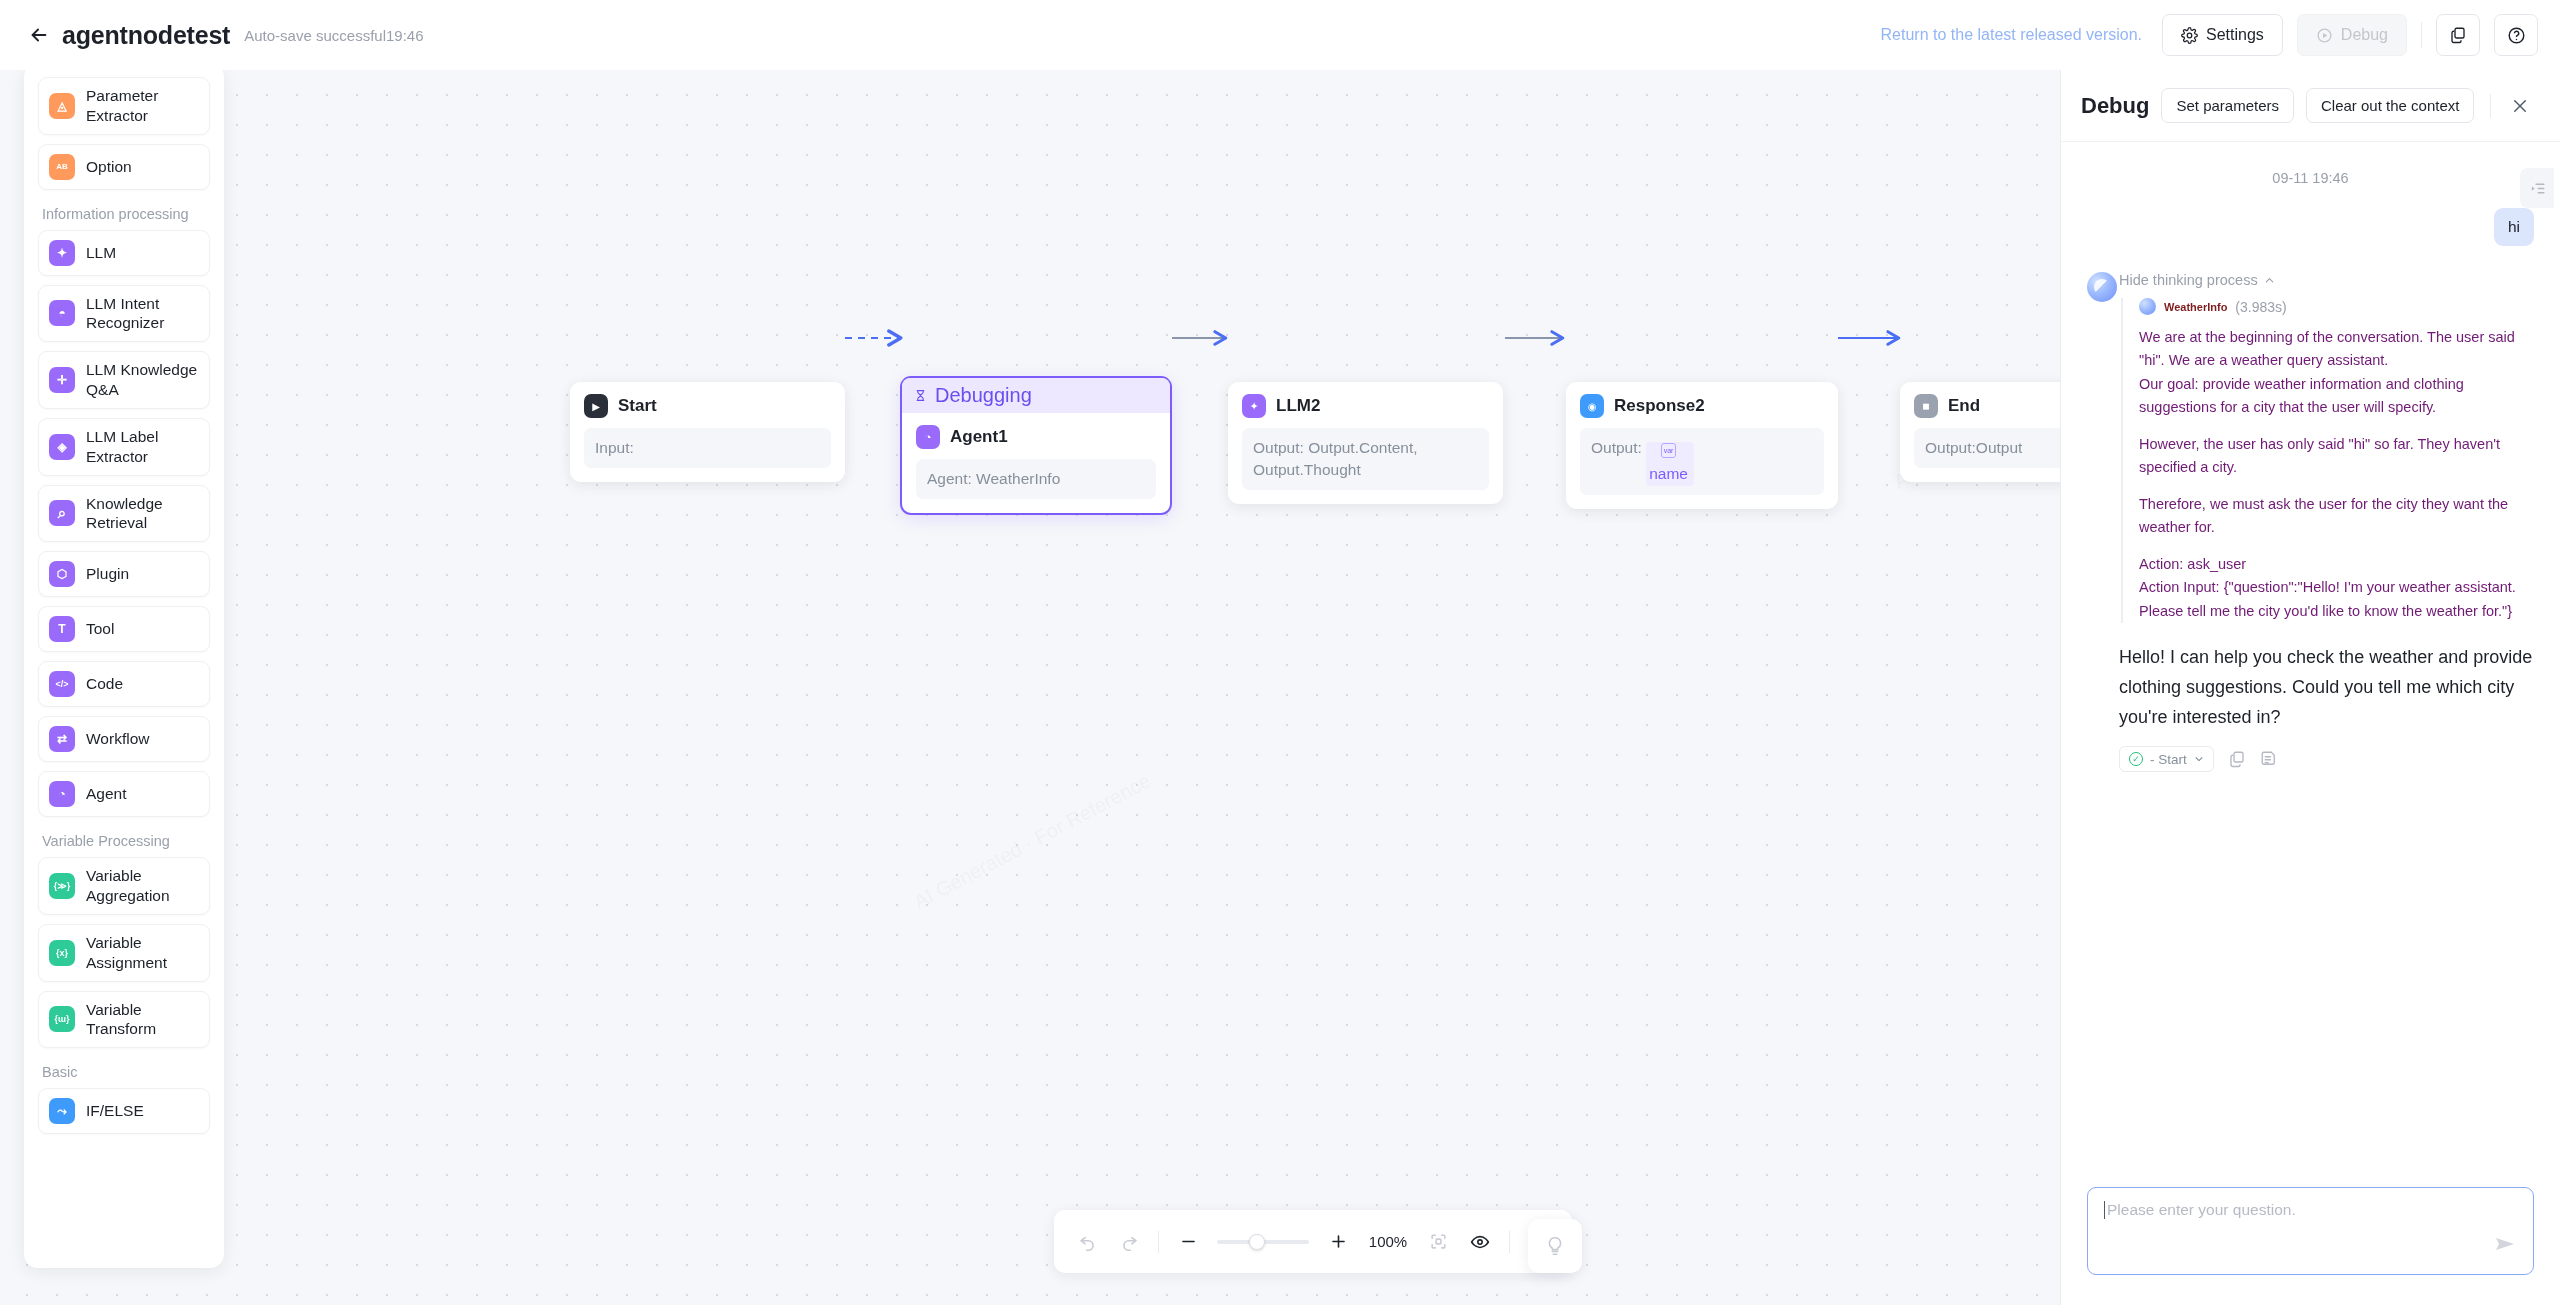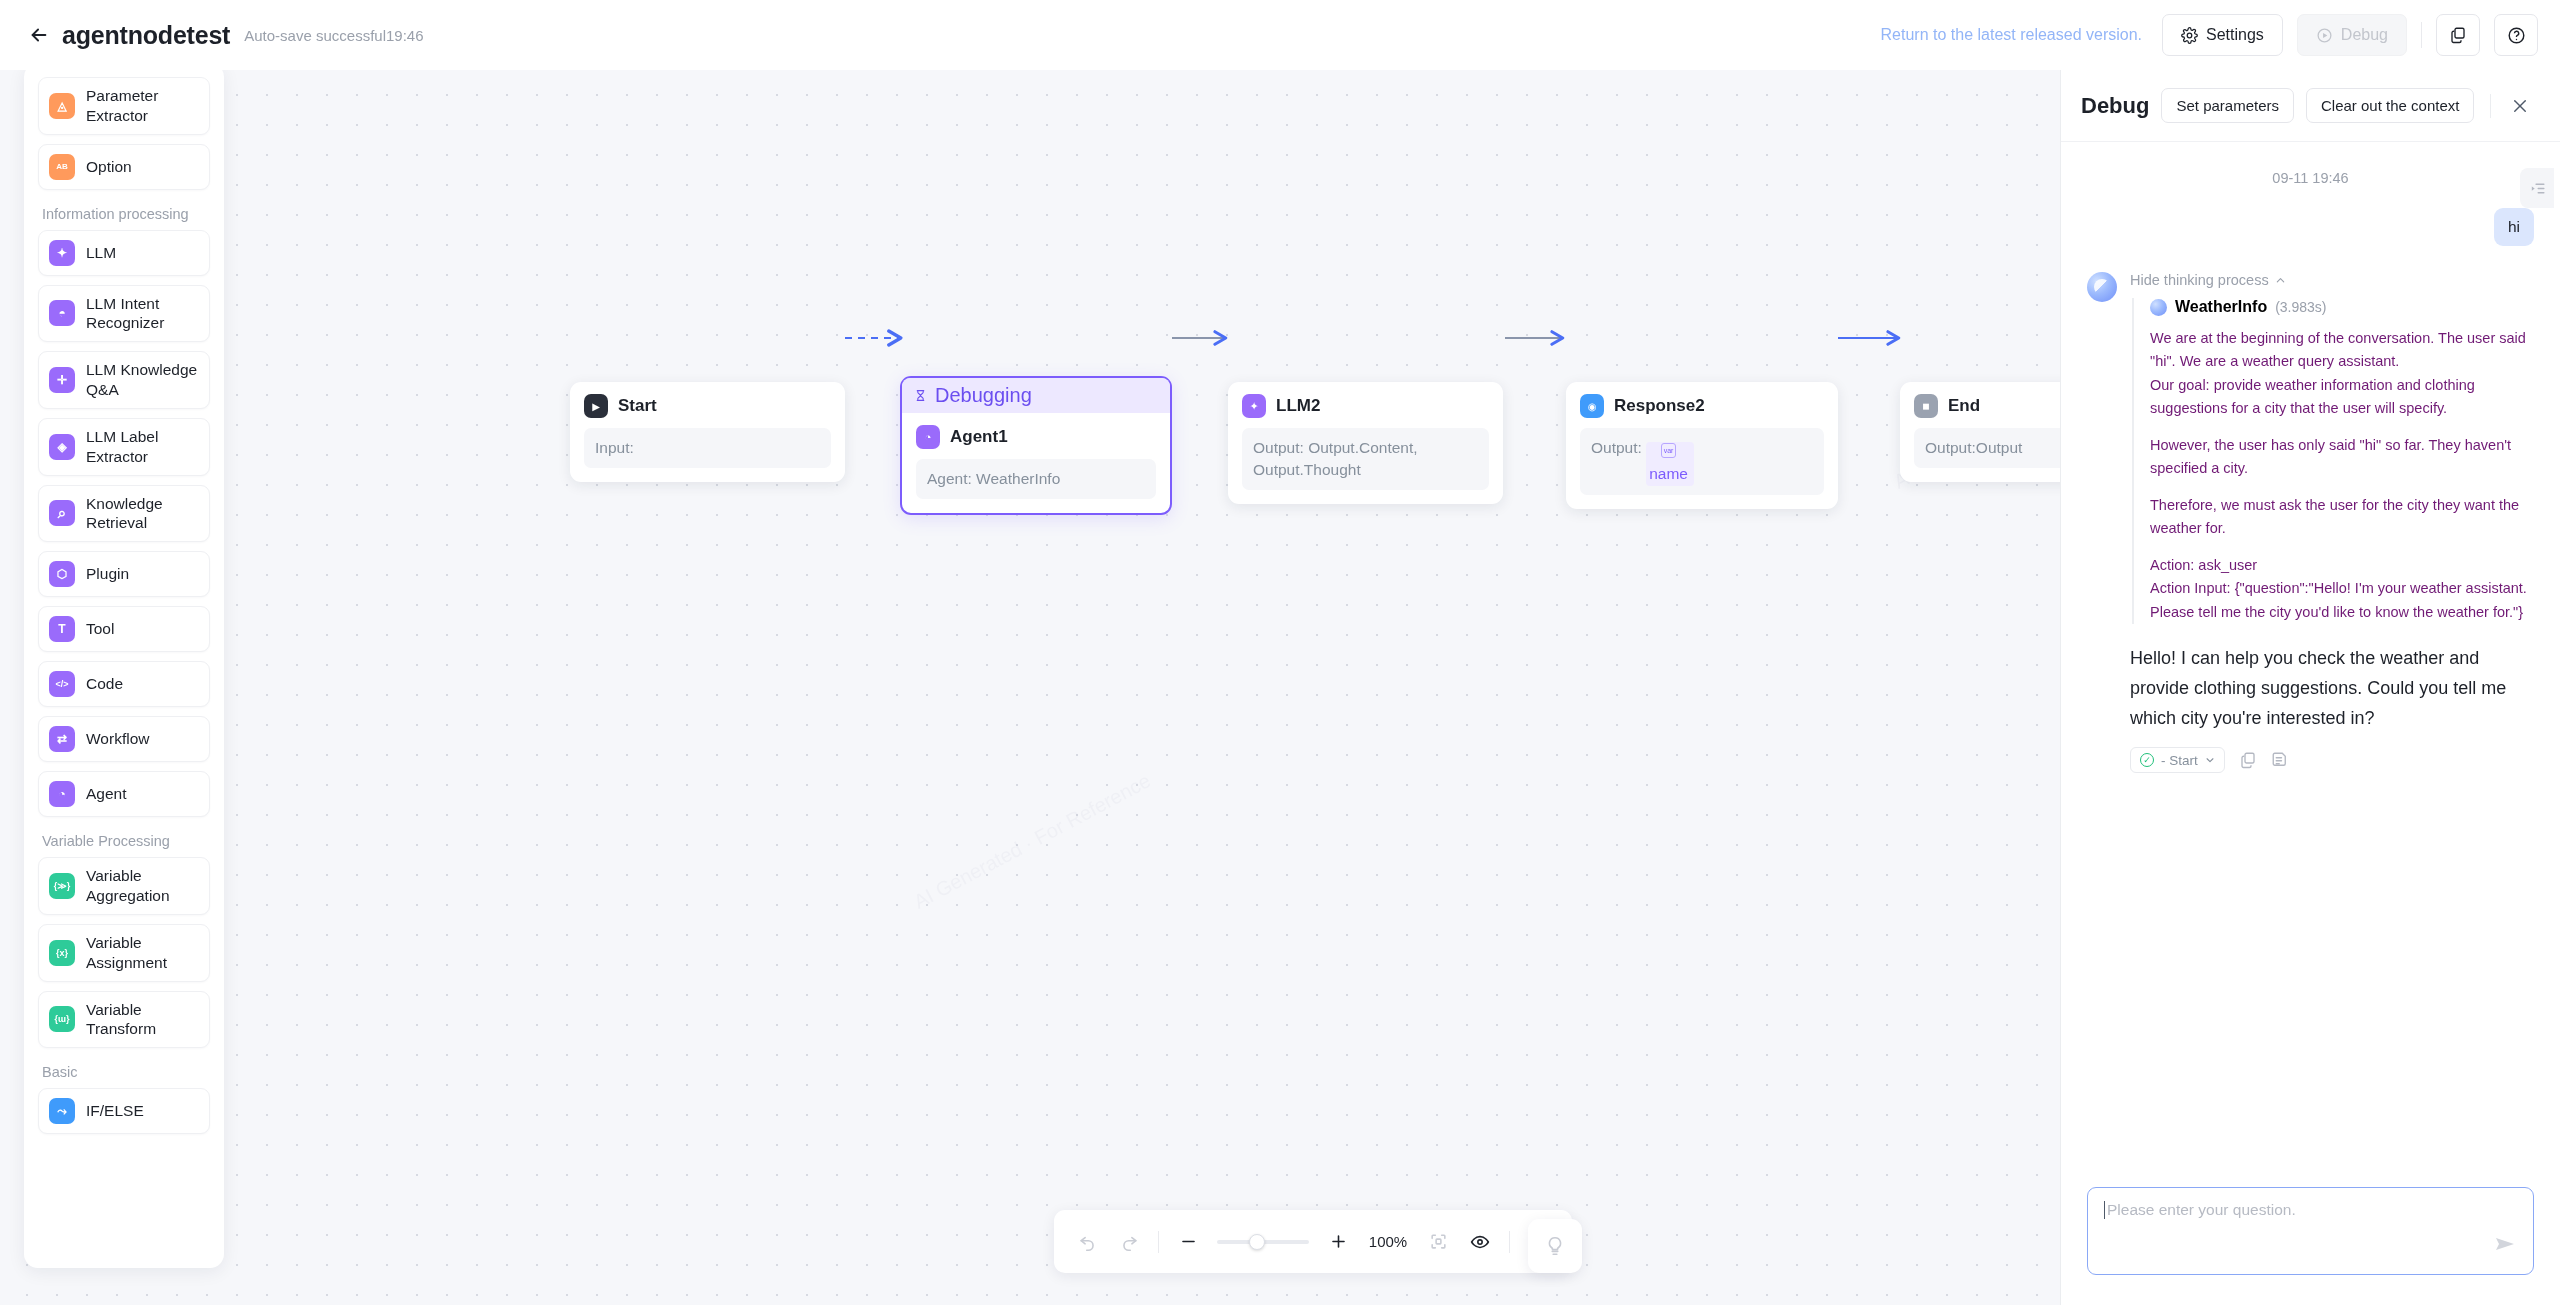--- a/index.html
+++ b/index.html
@@ -235,21 +235,21 @@
   }
   .chat-time {
     text-align: center; font-size: 14.5px; color: #9aa0ab; margin-bottom: 22px;
   }
   .bubble-user {
     margin-left: auto; width: fit-content;
     background: #dbe6fd; color: #1d2129;
     font-size: 15.5px; border-radius: 9px;
     padding: 10px 14px;
   }
-  .assistant-row { display: flex; gap: 13px; margin-top: 26px; }
+  .assistant-row { display: flex; gap: 2px; margin-top: 26px; }
   .avatar {
     flex: 0 0 auto; width: 30px; height: 30px; border-radius: 50%;
     background: radial-gradient(circle at 32% 30%, #cfe0ff 0%, #9bb9fd 45%, #6f8ff8 100%);
     position: relative; overflow: hidden;
   }
   .avatar::after {
     content: ""; position: absolute; left: 7px; top: 7px;
     width: 16px; height: 16px; border-radius: 50%;
     background: linear-gradient(135deg, #ffffff 0 45%, rgba(255,255,255,0) 46%);
     opacity: .85;
@@ -261,21 +261,21 @@
   }
   .think-block {
     border-left: 2px solid #eceef1;
     padding-left: 16px; margin-left: 2px;
   }
   .think-head { display: flex; align-items: center; gap: 8px; margin-bottom: 11px; }
   .think-avatar {
     width: 17px; height: 17px; border-radius: 50%;
     background: radial-gradient(circle at 32% 30%, #cfe0ff 0%, #9bb9fd 45%, #6f8ff8 100%);
   }
-  .think-name { font-size: 16px; font-weight: 700; color: #000000; }
+  .think-name { font-size: 11px; font-weight: 700; color: #7f1d1d; }
   .think-dur { font-size: 14px; color: #9aa0ab; }
   .think-p {
     font-size: 14.5px; line-height: 1.62; color: #701a75;
     margin-bottom: 13px; white-space: pre-line;
   }
   .answer {
     font-size: 18px; line-height: 1.65; color: #1d2129;
     margin-top: 20px;
   }
   .msg-actions { display: flex; align-items: center; gap: 14px; margin-top: 14px; }

